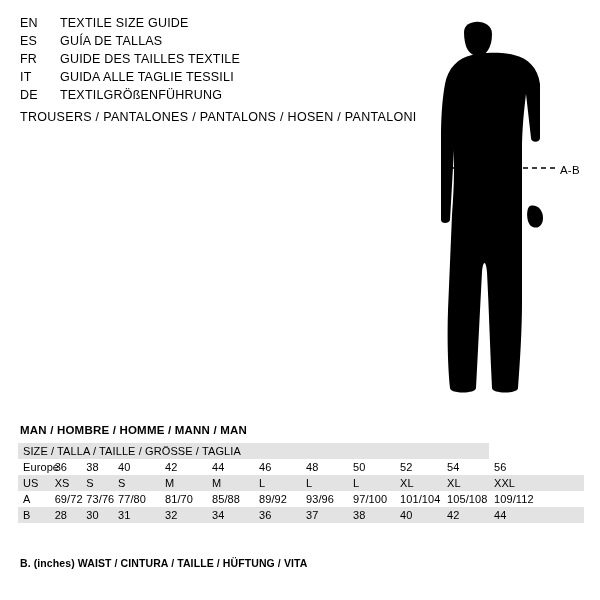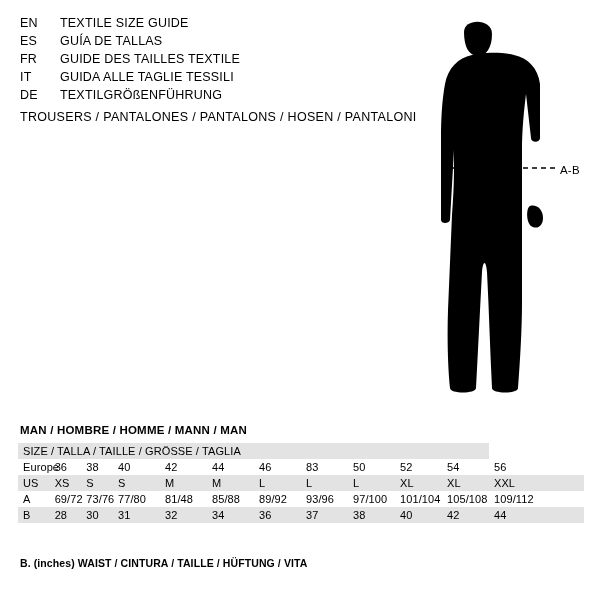--- a/index.html
+++ b/index.html
@@ -202,21 +202,21 @@
           <td class="col-val"></td>
         </tr>
         <tr>
           <td class="col-label">Europe</td>
           <td class="col-val">36</td>
           <td class="col-val">38</td>
           <td class="col-val">40</td>
           <td class="col-val">42</td>
           <td class="col-val">44</td>
           <td class="col-val">46</td>
-          <td class="col-val">83</td>
+          <td class="col-val">48</td>
           <td class="col-val">50</td>
           <td class="col-val">52</td>
           <td class="col-val">54</td>
           <td class="col-val">56</td>
         </tr>
         <tr class="shaded">
           <td class="col-label">US</td>
           <td class="col-val">XS</td>
           <td class="col-val">S</td>
           <td class="col-val">S</td>
@@ -227,21 +227,21 @@
           <td class="col-val">L</td>
           <td class="col-val">XL</td>
           <td class="col-val">XL</td>
           <td class="col-val">XXL</td>
         </tr>
         <tr>
           <td class="col-label">A</td>
           <td class="col-val">69/72</td>
           <td class="col-val">73/76</td>
           <td class="col-val">77/80</td>
-          <td class="col-val">81/48</td>
+          <td class="col-val">81/70</td>
           <td class="col-val">85/88</td>
           <td class="col-val">89/92</td>
           <td class="col-val">93/96</td>
           <td class="col-val">97/100</td>
           <td class="col-val">101/104</td>
           <td class="col-val">105/108</td>
           <td class="col-val">109/112</td>
         </tr>
         <tr class="shaded">
           <td class="col-label">B</td>

